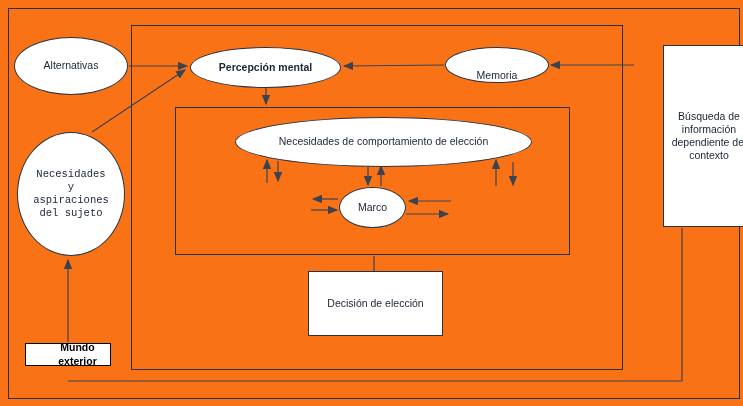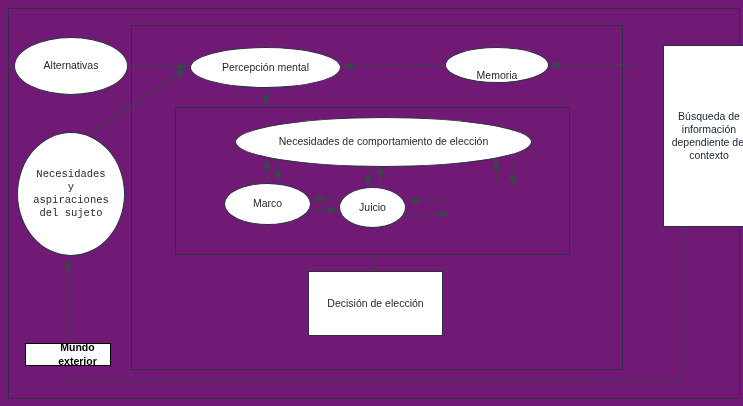--- a/index.html
+++ b/index.html
@@ -1,19 +1,19 @@
 <!DOCTYPE html>
 <html><head>
 <meta charset="utf-8">
 <style>
   html,body{margin:0;padding:0;background:#ffffff;}
   .stage{
     position:relative;
     width:743px;height:406px;
-    background:#701a75;
+    background:#f97316;
     font-family:"Liberation Sans", sans-serif;
     color:#1a2433;
     overflow:hidden;
   }
   .frame{
     position:absolute;
     border:1.5px solid #2b3140;
     box-sizing:border-box;
     background:transparent;
   }
@@ -92,38 +92,35 @@
   </svg>
 
   <div class="node ellipse" style="left:14px;top:37px;width:114px;height:58px;">
     <span class="label">Alternativas</span>
   </div>
 
   <div class="node ellipse" style="left:17px;top:132px;width:108px;height:124px;font-family:Liberation Mono, monospace;">
     <span class="label" style="width:80px;">Necesidades y aspiraciones del sujeto</span>
   </div>
 
-  <div class="node ellipse" style="left:190px;top:47px;width:151px;height:41px;">
+  <div class="node ellipse" style="left:190px;top:47px;width:151px;height:41px;font-weight:bold;">
     <span class="label">Percepción mental</span>
   </div>
 
   <div class="node ellipse" style="left:445px;top:47px;width:104px;height:36px;align-items:flex-end;">
     <span class="label">Memoria</span>
   </div>
 
   <div class="node ellipse" style="left:235px;top:117px;width:297px;height:50px;">
     <span class="label">Necesidades de comportamiento de elección</span>
   </div>
 
-  <div class="node ellipse" style="left:224px;top:183px;width:87px;height:42px;">
-    <span class="label">Marco</span>
-  </div>
 
   <div class="node ellipse" style="left:339px;top:187px;width:67px;height:41px;">
-    <span class="label">Juicio</span>
+    <span class="label">Marco</span>
   </div>
 
 
   <div class="node" style="left:308px;top:271px;width:135px;height:65px;border-width:1.4px;">
     <span class="label">Decisión de elección</span>
   </div>
 
   <div class="node" style="left:663px;top:45px;width:92px;height:182px;border-width:1.4px;">
     <span class="label" style="width:84px;">Búsqueda de información dependiente del contexto</span>
   </div>

